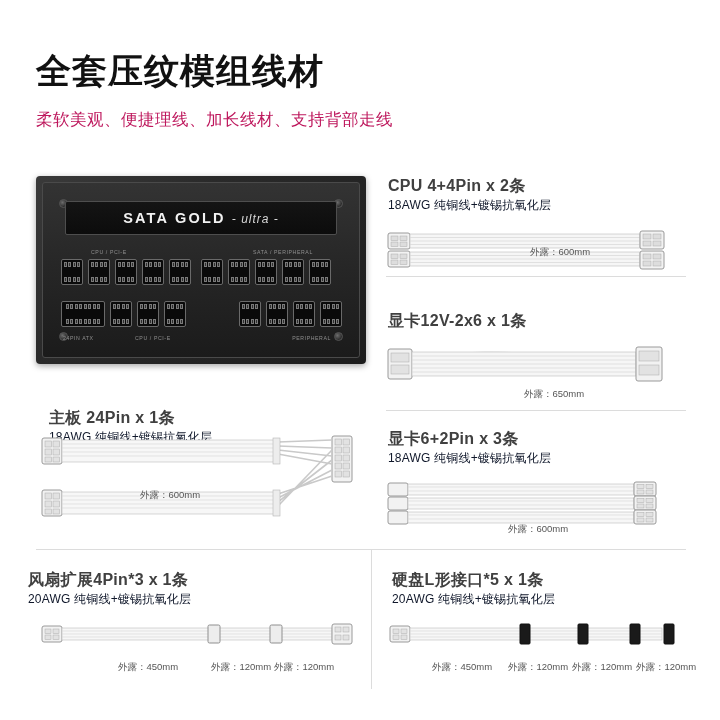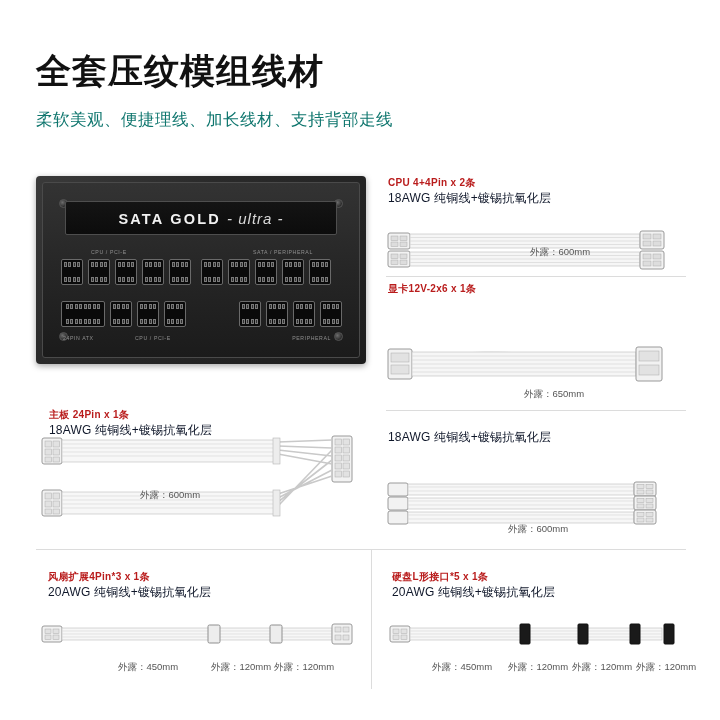--- a/index.html
+++ b/index.html
@@ -30,21 +30,21 @@
     font-size: 35px;
     font-weight: bold;
     letter-spacing: 1px;
     color: #111;
     line-height: 1.1;
     margin: 0;
   }
   .subtitle {
     margin-top: 18px;
     font-size: 16.5px;
-    color: #0f766e;
+    color: #be185d;
     letter-spacing: 0.5px;
   }
 
   
   .psu {
     position: absolute;
     left: 36px;
     top: 176px;
     width: 330px;
     height: 188px;
@@ -76,21 +76,21 @@
   .psu-brand {
     color: #f2f2f2;
     font-size: 14.5px;
     letter-spacing: 2.2px;
     font-weight: bold;
     white-space: nowrap;
   }
   .psu-brand .sub {
     font-weight: normal;
     font-style: italic;
-    font-size: 15px;
+    font-size: 12px;
     letter-spacing: 1px;
     color: #d8d8d8;
     text-align: right;
   }
   .psu-screw {
     position: absolute;
     width: 9px; height: 9px;
     border-radius: 50%;
     background: radial-gradient(circle at 35% 35%, #6d6d6d, #2a2a2a 70%);
     border: 1px solid #555;
@@ -132,23 +132,23 @@
     height: 5px;
     background: #2e2e2e;
     border: 0.5px solid #7a7a7a;
   }
 
   
   .sec {
     position: absolute;
   }
   .sec-title {
-    font-size: 10px;
+    font-size: 16px;
     font-weight: bold;
-    color: #b91c1c;
+    color: #404040;
     letter-spacing: 0.3px;
   }
   .sec-spec {
     margin-top: 0;
     font-size: 12px;
     color: #0f172a;
     letter-spacing: 0.2px;
   }
   .divider {
     position: absolute;
@@ -521,21 +521,21 @@
         <rect x="257" y="26" width="8" height="5" fill="#ddd" stroke="#aaa" stroke-width="0.5"></rect>
         <rect x="267" y="26" width="8" height="5" fill="#ddd" stroke="#aaa" stroke-width="0.5"></rect>
         <rect x="257" y="33" width="8" height="5" fill="#ddd" stroke="#aaa" stroke-width="0.5"></rect>
         <rect x="267" y="33" width="8" height="5" fill="#ddd" stroke="#aaa" stroke-width="0.5"></rect>
       </g>
     </svg>
   </div>
   <div class="len" style="left:530px; top:246px;">外露：600mm</div>
   <div class="divider" style="left:386px; top:276px; width:300px;"></div>
 
-  <div class="sec" style="left:388px; top:282px; width:300px;">
+  <div class="sec" style="left:388px; top:311px; width:300px;">
     <div class="sec-title">显卡12V-2x6  x 1条</div>
   </div>
   <div class="cable" style="left:386px; top:345px;">
     <svg width="300" height="44" viewBox="0 0 300 44">
       <g>
         <rect x="2" y="4" width="24" height="30" rx="2" fill="#f2f2f2" stroke="#9a9a9a"></rect>
         <rect x="5" y="8" width="18" height="9" fill="#e2e2e2" stroke="#aaa" stroke-width="0.5"></rect>
         <rect x="5" y="20" width="18" height="9" fill="#e2e2e2" stroke="#aaa" stroke-width="0.5"></rect>
       </g>
       <path d="M26 12 C70 8, 90 6, 140 8 L250 10" fill="none" stroke="#cfcfcf" stroke-width="1"></path>
@@ -612,20 +612,21 @@
 
       <path d="M238 10 L292 8 M238 14 L292 16 M238 18 L292 24 M238 22 L292 32
                M238 62 L292 44 M238 66 L292 38 M238 70 L292 28 M238 74 L292 18" fill="none" stroke="#c9c9c9" stroke-width="1.6"></path>
       <rect x="233" y="6" width="7" height="26" fill="#ededed" stroke="#b5b5b5" stroke-width="0.6"></rect>
       <rect x="233" y="58" width="7" height="26" fill="#ededed" stroke="#b5b5b5" stroke-width="0.6"></rect>
     </svg>
   </div>
   <div class="len" style="left:140px; top:489px;">外露：600mm</div>
 
   <div class="sec" style="left:388px; top:429px; width:300px;">
+    <div class="sec-title">显卡6+2Pin x 3条</div>
     <div class="sec-spec">18AWG 纯铜线+镀锡抗氧化层</div>
   </div>
   <div class="cable" style="left:386px; top:480px;">
     <svg width="300" height="46" viewBox="0 0 300 46">
       <g>
         <rect x="2" y="3" width="20" height="13" rx="2" fill="#f2f2f2" stroke="#9a9a9a"></rect>
         <rect x="2" y="17" width="20" height="13" rx="2" fill="#f2f2f2" stroke="#9a9a9a"></rect>
         <rect x="2" y="31" width="20" height="13" rx="2" fill="#f2f2f2" stroke="#9a9a9a"></rect>
       </g>
       <g fill="#f7f7f7" stroke="#bdbdbd" stroke-width="0.6">
@@ -660,21 +661,21 @@
             <rect x="260" y="38" width="7" height="4"></rect>
         </g>
       </g>
     </svg>
   </div>
   <div class="len" style="left:508px; top:523px;">外露：600mm</div>
 
   <div class="divider" style="left:36px; top:549px; width:650px;"></div>
   <div class="vdivider" style="left:371px; top:549px; height:140px;"></div>
 
-  <div class="sec" style="left:48px; top:570px; width:310px;">
+  <div class="sec" style="left:28px; top:570px; width:310px;">
     <div class="sec-title">风扇扩展4Pin*3 x 1条</div>
     <div class="sec-spec">20AWG 纯铜线+镀锡抗氧化层</div>
   </div>
   <div class="cable" style="left:40px; top:620px;">
     <svg width="320" height="32" viewBox="0 0 320 32">
       <rect x="2" y="6" width="20" height="16" rx="2" fill="#f2f2f2" stroke="#9a9a9a"></rect>
       <g fill="#e2e2e2" stroke="#aaa" stroke-width="0.5">
         <rect x="5" y="9" width="6" height="4.5"></rect>
           <rect x="13" y="9" width="6" height="4.5"></rect>
         <rect x="5" y="15" width="6" height="4.5"></rect>

